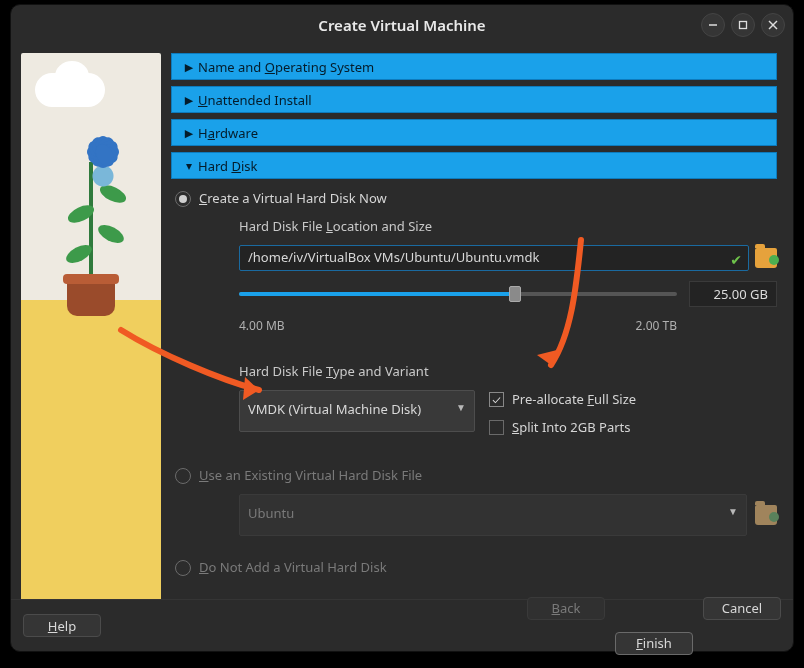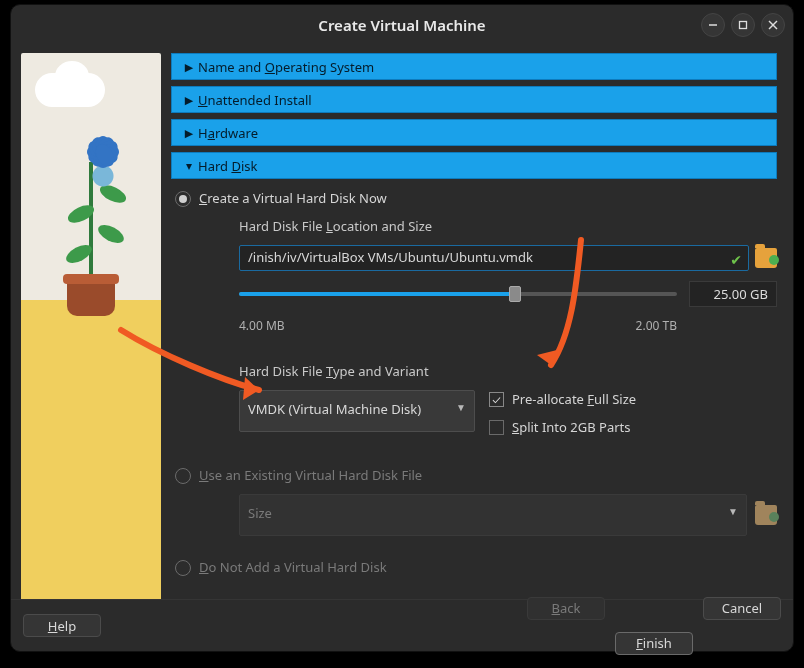--- a/index.html
+++ b/index.html
@@ -208,21 +208,21 @@
       <div class="radio-row">
         <span class="radio on"></span>
         <span><span class="u">C</span>reate a Virtual Hard Disk Now</span>
       </div>
 
       <div class="sub">
         <div class="label">Hard Disk File <span class="u">L</span>ocation and Size</div>
 
         <div class="path-row">
           <div class="path-input">
-            <span>/inish/iv/VirtualBox VMs/Ubuntu/Ubuntu.vmdk</span>
+            <span>/home/iv/VirtualBox VMs/Ubuntu/Ubuntu.vmdk</span>
             <span class="path-check">✔</span>
           </div>
           <div class="folder-icon"></div>
         </div>
 
         <div class="slider-row">
           <div class="slider-track">
             <div class="track-bg"></div>
             <div class="track-fill" id="slider-fill" style="width: 63%;"></div>
             <div class="thumb" id="slider-thumb" style="left: 63%;"></div>
@@ -257,21 +257,21 @@
 
       <div style="height:14px"></div>
 
       <div class="radio-row disabled">
         <span class="radio"></span>
         <span><span class="u">U</span>se an Existing Virtual Hard Disk File</span>
       </div>
       <div class="sub" style="margin-left:68px;">
         <div class="existing-row">
           <div class="select disabled">
-            <span>Size</span>
+            <span>Ubuntu</span>
             <span class="select-caret">▼</span>
           </div>
           <div class="folder-icon" style="filter:grayscale(.5) brightness(.8);"></div>
         </div>
       </div>
 
       <div style="height:6px"></div>
 
       <div class="radio-row disabled">
         <span class="radio"></span>

